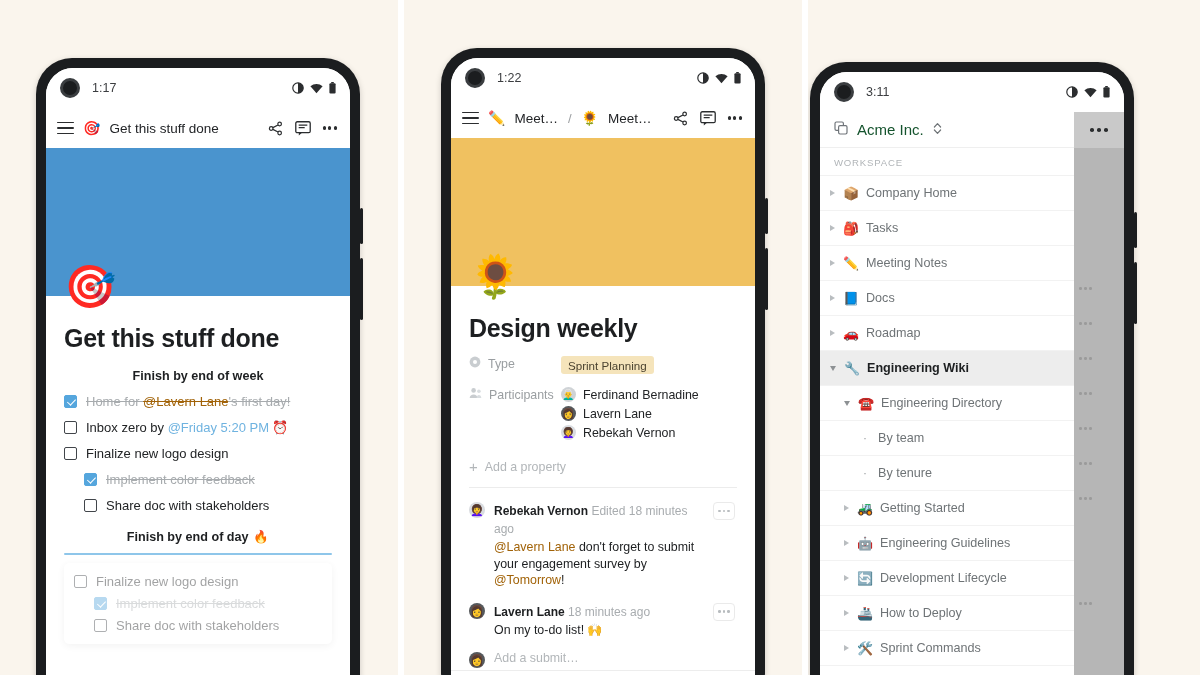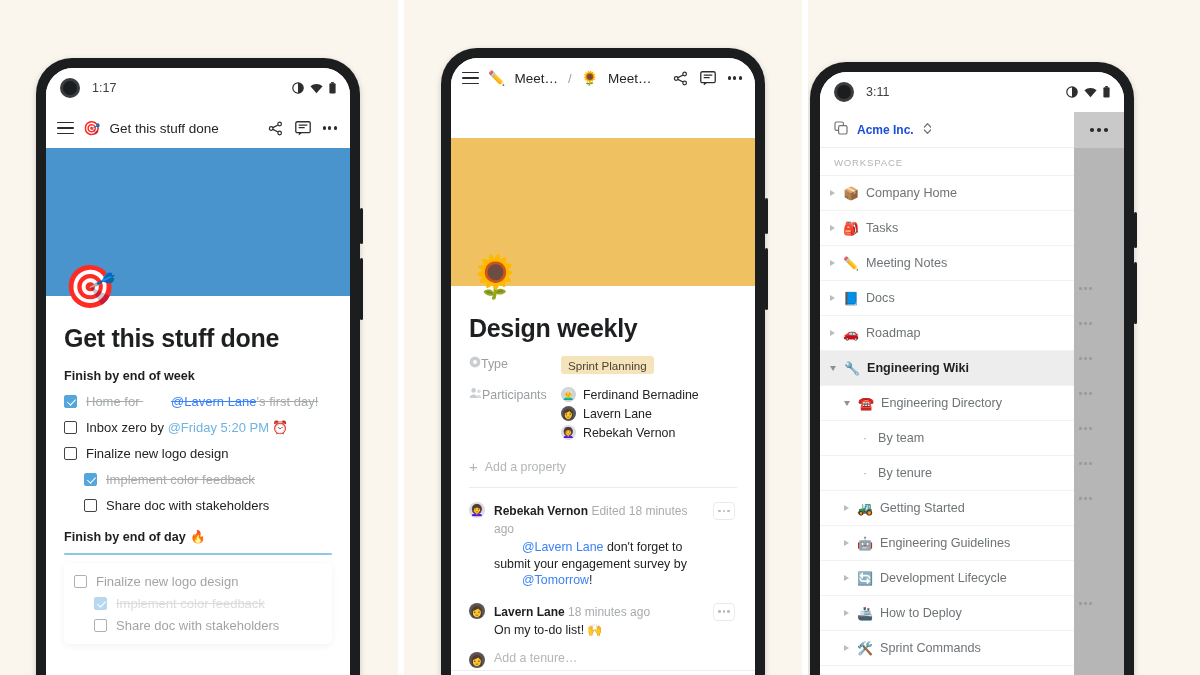--- a/index.html
+++ b/index.html
@@ -117,21 +117,21 @@
   }
   .page-title {
     font-size: 25px; font-weight: bold; color: #1d1f21;
     margin: 16px 0 0 18px; letter-spacing: -.3px;
   }
 
   
   .body1 { padding: 0 18px; }
   .sec-head {
     font-size: 12.6px; font-weight: bold; color: #1d1f21;
-    margin-top: 16px; display: flex; align-items: center; gap: 5px;
+    margin-top: 16px; display: flex; align-items: center; gap: 5px; justify-content: center;
   }
   .todo {
     display: flex; align-items: flex-start; gap: 9px;
     margin-top: 11px; font-size: 13px; color: #222426;
   }
   .todo.indent { margin-left: 20px; }
   .cb {
     width: 13px; height: 13px; border: 1.6px solid #41454a;
     border-radius: 2px; flex: none; margin-top: 1px; background:#fff;
   }
@@ -139,42 +139,42 @@
     background: #55a6dd; border-color: #55a6dd;
     position: relative;
   }
   .cb.on::after {
     content: ""; position: absolute; left: 3.6px; top: .6px;
     width: 3.6px; height: 7px; border: solid #fff;
     border-width: 0 1.8px 1.8px 0; transform: rotate(43deg);
   }
   .done { color: #a7abae; text-decoration: line-through; }
   .mention { color: #6fb3e0; }
-  .mention-grey { color: #3b82f6; margin-left: 28px; }
+  .mention-grey { color: #a16207; }
 
   .drop-line { height: 2px; background: #8ec6ea; margin: 9px 0 0 0; border-radius: 2px; }
   .ghost {
     margin-top: 8px; background: #fff;
     border-radius: 5px;
     box-shadow: 0 2px 9px rgba(0,0,0,.13);
     padding: 9px 10px 11px 10px;
     opacity: .42;
   }
   .ghost .todo { margin-top: 7px; }
   .ghost .todo:first-child { margin-top: 2px; }
 
   
   .body2 { padding: 0 18px; }
   .prop {
     display: flex; align-items: flex-start;
     margin-top: 13px; font-size: 12.4px;
   }
   .prop-label {
     color: #9a9ea1; width: 92px; flex: none;
-    display: flex; align-items: center; 
+    display: flex; align-items: center; gap: 7px;
   }
   .tag {
     background: #f5e4bb; color: #4b4330;
     font-size: 11.6px; padding: 2.5px 7px; border-radius: 3px;
   }
   .person { display: flex; align-items: center; gap: 7px; font-size: 12.4px; color: #222426; margin-bottom: 4px; }
   .ava { width: 15px; height: 15px; border-radius: 50%; flex: none; font-size: 10px; line-height: 15px; text-align: center; overflow: hidden; }
   .add-prop { display: flex; align-items: center; gap: 7px; color: #b2b6b9; font-size: 12.4px; margin-top: 15px; }
   .plus-s { font-size: 15px; line-height: 1; color: #b2b6b9; }
   .hr { height: 1px; background: #ececec; margin: 13px 0 0 0; }
@@ -192,21 +192,21 @@
     margin-top: 1px;
   }
   .cmt-dots b { width: 2.4px; height: 2.4px; border-radius: 50%; background: #b8bcbf; }
   .cmt-placeholder { font-size: 12.4px; color: #b2b6b9; }
 
   
   .ws-bar {
     height: 36px; display: flex; align-items: center; gap: 9px;
     padding: 0 14px; background: #fff; border-bottom: 1px solid #efefef;
   }
-  .ws-name { font-size: 12px; font-weight: bold; color: #1d4ed8; }
+  .ws-name { font-size: 15px; font-weight: normal; color: #14532d; }
   .ws-label {
     font-size: 9.6px; letter-spacing: .8px; color: #b1b5b8;
     padding: 9px 14px 7px 14px; border-bottom: 1px solid #f1f1f1;
   }
   .nav-row {
     display: flex; align-items: center;
     height: 35px; padding: 0 10px 0 10px;
     border-bottom: 1px solid #f2f2f2;
     font-size: 12.6px; color: #6e7376;
     gap: 8px;
@@ -380,20 +380,43 @@
   </div>
 
   <div class="gap"></div>
 
   <div class="panel p2">
     <div class="phone">
       <div class="btn-side a"></div>
       <div class="btn-side b"></div>
       <div class="screen">
 
+        <div class="statusbar">
+          <div class="cam"></div>
+          <div class="clock">1:22</div>
+          <div class="sysicons">
+            <span>
+                <svg width="12" height="12" viewBox="0 0 12 12">
+                  <circle cx="6" cy="6" r="5.2" fill="none" stroke="#2b2d2f" stroke-width="1.2"></circle>
+                  <path d="M6 .8A5.2 5.2 0 016 11.2z" fill="#2b2d2f"></path>
+                </svg>
+              </span>
+            <span>
+                <svg width="13" height="11" viewBox="0 0 13 11">
+                  <path d="M6.5 10.3L.4 3.3A9.4 9.4 0 0112.6 3.3z" fill="#2b2d2f"></path>
+                </svg>
+              </span>
+            <span>
+                <svg width="7" height="12" viewBox="0 0 7 12">
+                  <rect x="2.2" y="0" width="2.6" height="1.4" fill="#2b2d2f"></rect>
+                  <rect x="0.4" y="1.2" width="6.2" height="10.4" rx="1.1" fill="#2b2d2f"></rect>
+                </svg>
+              </span>
+          </div>
+        </div>
 
         <div class="topbar">
           <div class="hamb">
               <i></i>
               <i></i>
               <i></i>
             </div>
           <span class="tb-emoji">✏️</span>
           <span class="tb-title">Meet…</span>
           <span class="crumb-sep">/</span>
@@ -494,21 +517,21 @@
               </span>
               <span class="cmt-dots">
                   <b></b>
                   <b></b>
                   <b></b>
                 </span>
             </div>
 
             <div class="cmt">
               <span class="cmt-ava" style="background:#55585b">👩</span>
-              <span class="cmt-placeholder">Add a tenure…</span>
+              <span class="cmt-placeholder">Add a submit…</span>
             </div>
           </div>
         </div>
 
         <div class="botnav">
           
           
           
         </div>
 

